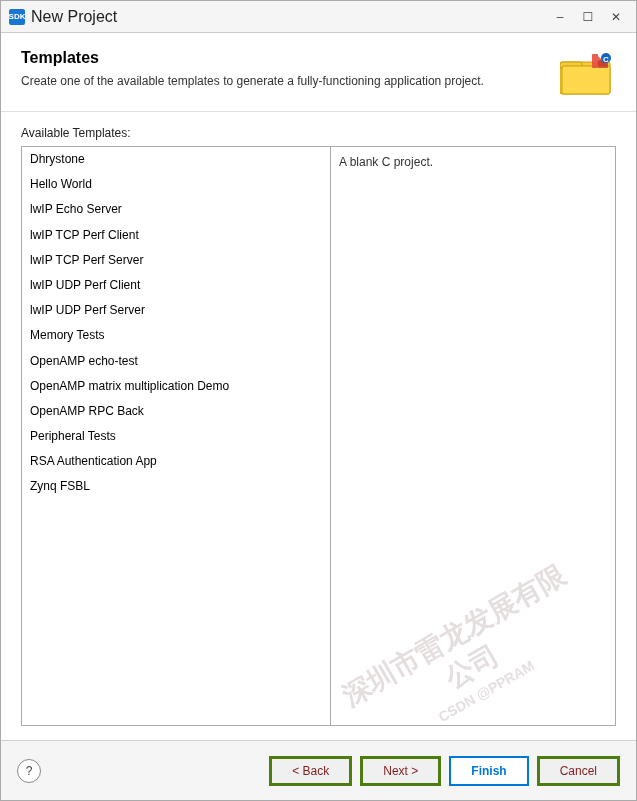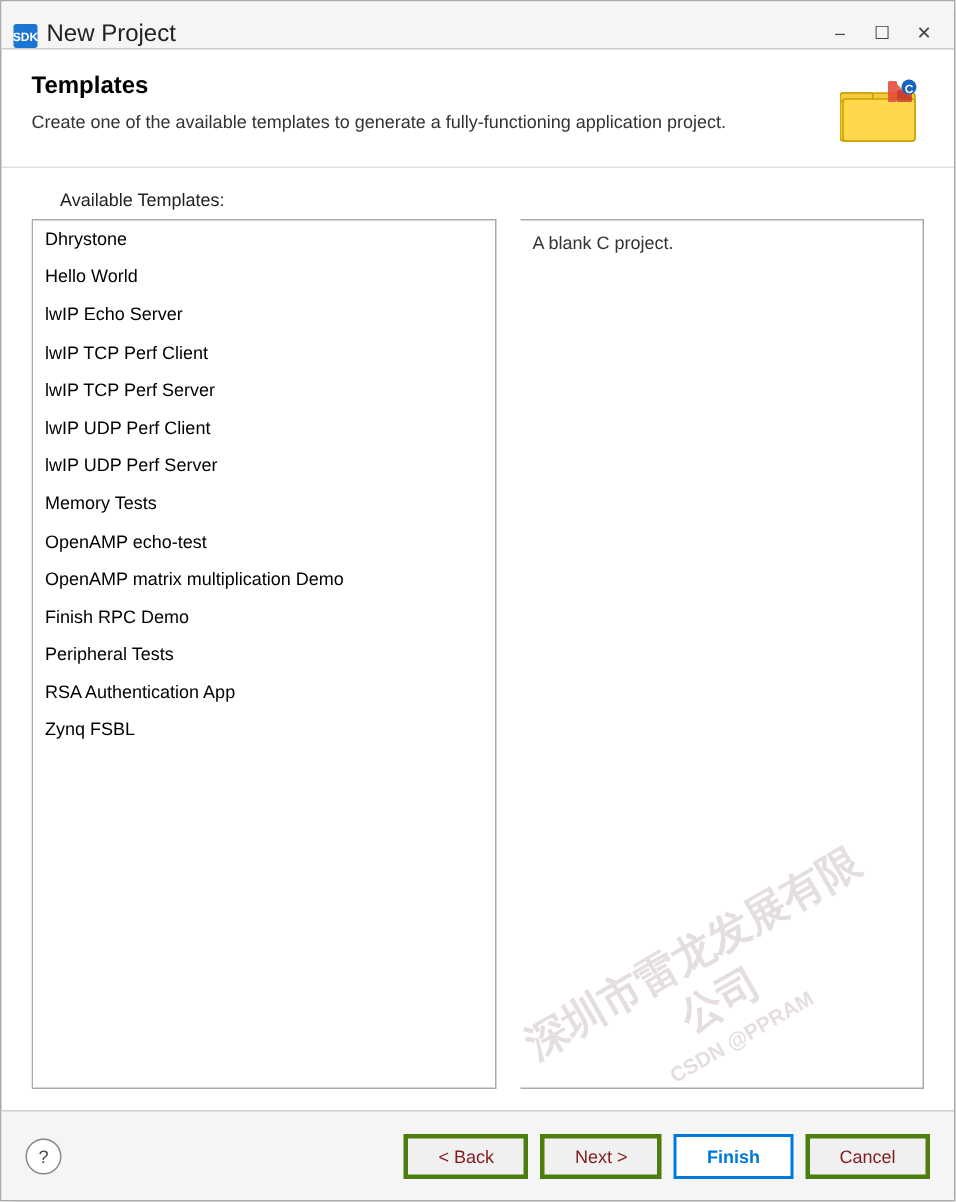--- a/index.html
+++ b/index.html
@@ -20,21 +20,21 @@
       border: 1px solid #aaa;
       display: flex;
       flex-direction: column;
       box-shadow: 2px 2px 8px rgba(0,0,0,0.3);
     }
     .title-bar {
       background: #f5f5f5;
       border-bottom: 1px solid #ccc;
       height: 32px;
       display: flex;
-      align-items: flex-end;
+      align-items: center;
       padding: 0 8px;
       user-select: none;
     }
     .title-bar-icon {
       width: 16px;
       height: 16px;
       margin-right: 6px;
       background: #1976d2;
       border-radius: 2px;
       display: flex;
@@ -99,26 +99,25 @@
       flex: 1;
       padding: 14px 20px;
       display: flex;
       flex-direction: column;
       overflow: hidden;
     }
     .available-label {
       font-size: 12px;
       color: #222;
       margin-bottom: 6px;
-      margin-left: 19px;
     }
     .panels-row {
       display: flex;
       flex: 1;
-      gap: 16px;
+      gap: 0;
       overflow: hidden;
     }
     .templates-list {
       width: 310px;
       border: 1px solid #aaa;
       overflow-y: auto;
       background: #fff;
       flex-shrink: 0;
     }
     .templates-list .list-item {
@@ -246,21 +245,21 @@
       <div class="list-item">Dhrystone</div>
           <div class="list-item">Hello World</div>
           <div class="list-item">lwIP Echo Server</div>
           <div class="list-item">lwIP TCP Perf Client</div>
           <div class="list-item">lwIP TCP Perf Server</div>
           <div class="list-item">lwIP UDP Perf Client</div>
           <div class="list-item">lwIP UDP Perf Server</div>
           <div class="list-item">Memory Tests</div>
           <div class="list-item">OpenAMP echo-test</div>
           <div class="list-item">OpenAMP matrix multiplication Demo</div>
-          <div class="list-item">Finish RPC Demo</div>
+          <div class="list-item">OpenAMP RPC Back</div>
           <div class="list-item">Peripheral Tests</div>
           <div class="list-item">RSA Authentication App</div>
           <div class="list-item">Zynq FSBL</div>
         </div>
 
       <div class="description-panel">
         <span>A blank C project.</span>
         <div class="watermark">
           <div>深圳市雷龙发展有限公司</div>
           <div style="font-size:14px;">CSDN @PPRAM</div>

